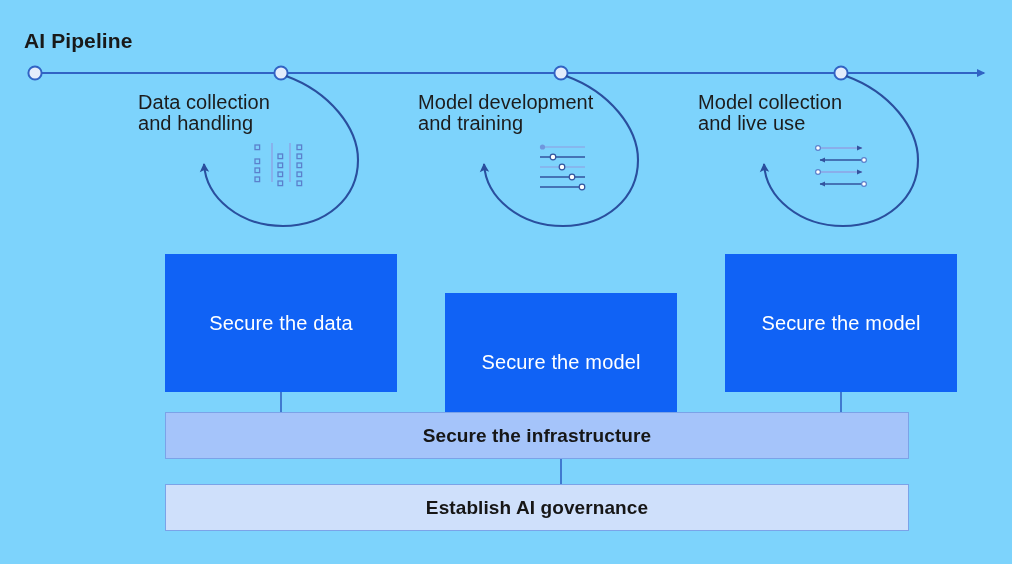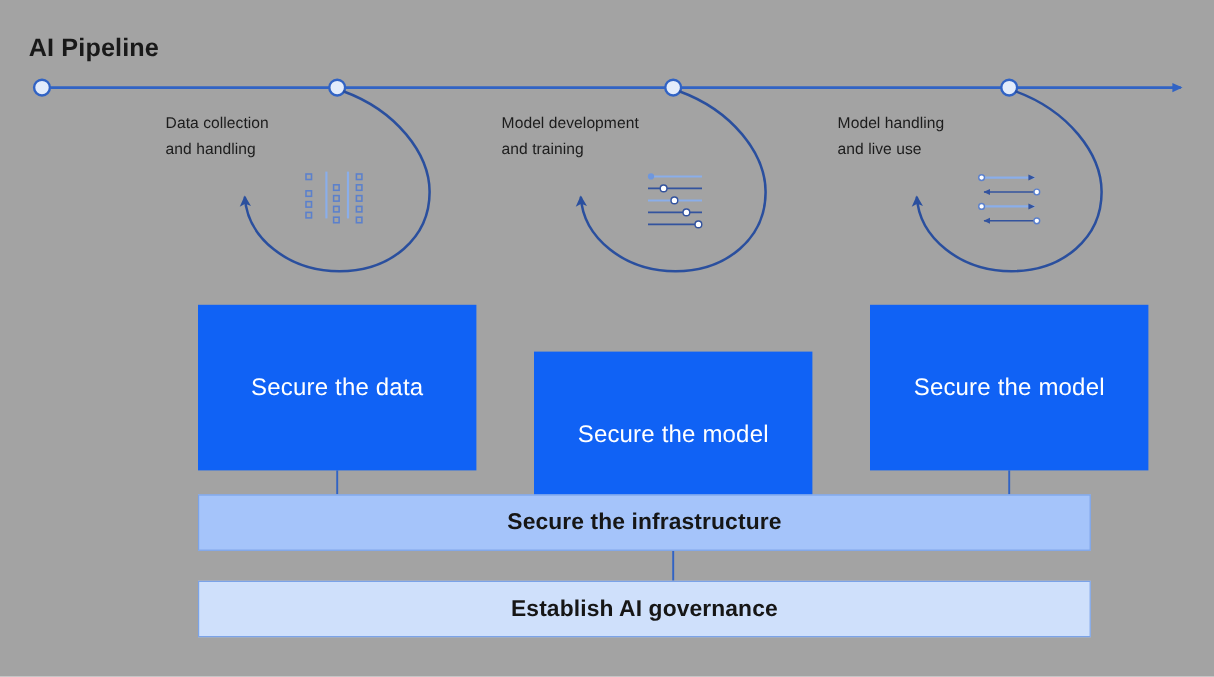--- a/index.html
+++ b/index.html
@@ -9,21 +9,21 @@
     background: #ffffff;
   }
   body {
     font-family: "Liberation Sans", sans-serif;
     -webkit-font-smoothing: antialiased;
   }
   #canvas {
     position: relative;
     width: 1012px;
     height: 564px;
-    background: #a3a3a3;
+    background: #7dd3fc;
     overflow: hidden;
   }
 
   
   .page-title {
     position: absolute;
     left: 24px;
     top: 29px;
     font-size: 21px;
     font-weight: bold;
@@ -38,21 +38,21 @@
     left: 0;
     top: 0;
     width: 1012px;
     height: 564px;
     pointer-events: none;
   }
 
   
   .stage-label {
     position: absolute;
-    font-size: 13px;
+    font-size: 20px;
     line-height: 21px;
     color: #1c1c1c;
     white-space: pre-line;
     letter-spacing: 0.05px;
   }
 
   
   .secure-box {
     position: absolute;
     top: 254px;
@@ -207,21 +207,21 @@
 
     <g>
       <line x1="561" y1="459" x2="561" y2="484" stroke="#3163c4" stroke-width="1.6"></line>
     </g>
   </svg>
 
   <div class="stage-label" style="left:138px; top:92px;">Data collection
 and handling</div>
   <div class="stage-label" style="left:418px; top:92px;">Model development
 and training</div>
-  <div class="stage-label" style="left:698px; top:92px;">Model handling
+  <div class="stage-label" style="left:698px; top:92px;">Model collection
 and live use</div>
 
   <div class="secure-box" id="secure-box-0">
     <span class="secure-box-label">Secure the data</span>
   </div>
   <div class="secure-box" id="secure-box-1">
     <span class="secure-box-label">Secure the model</span>
   </div>
   <div class="secure-box" id="secure-box-2">
     <span class="secure-box-label">Secure the model</span>

